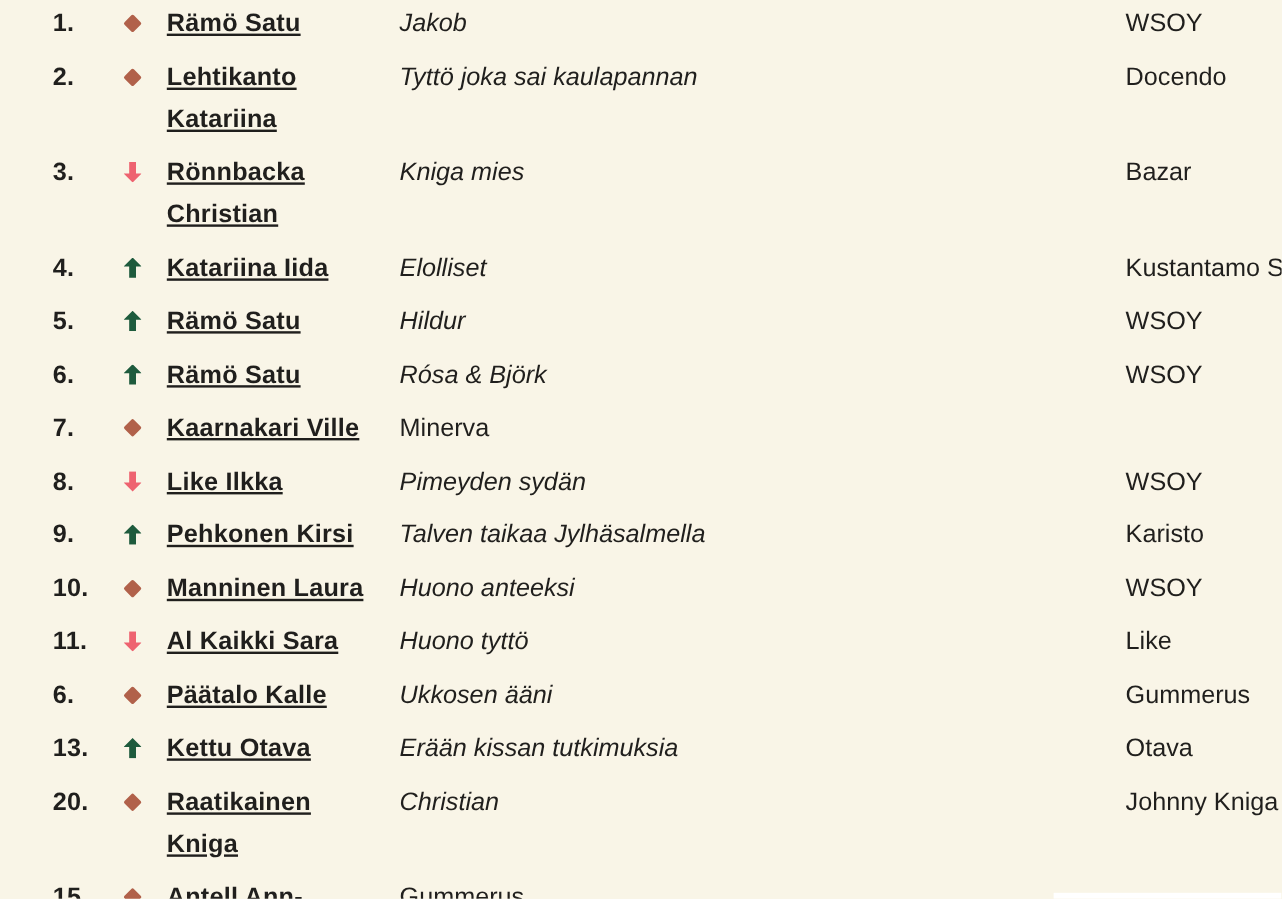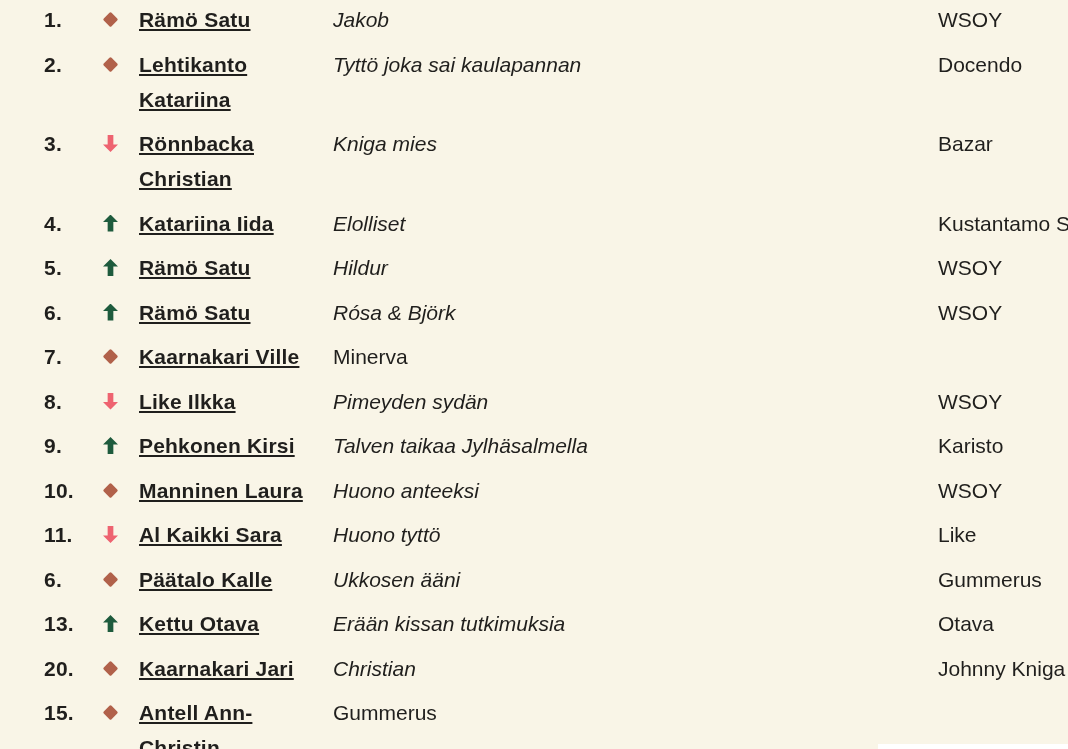--- a/index.html
+++ b/index.html
@@ -214,21 +214,21 @@
     <div class="author">Kettu Otava</div>
     <div class="title">Erään kissan tutkimuksia</div>
     <div class="publisher">Otava</div>
   </div>
 
   <div class="row">
     <div class="rank">20.</div>
     <div class="icon-cell">
       <span class="icon same"></span>
     </div>
-    <div class="author">Kaarnakari Jari</div>
+    <div class="author">Raatikainen Kniga</div>
     <div class="title">Christian</div>
     <div class="publisher">Johnny Kniga</div>
   </div>
 
   <div class="row">
     <div class="rank">15.</div>
     <div class="icon-cell">
       <span class="icon same"></span>
     </div>
     <div class="author">Antell Ann-Christin</div>

